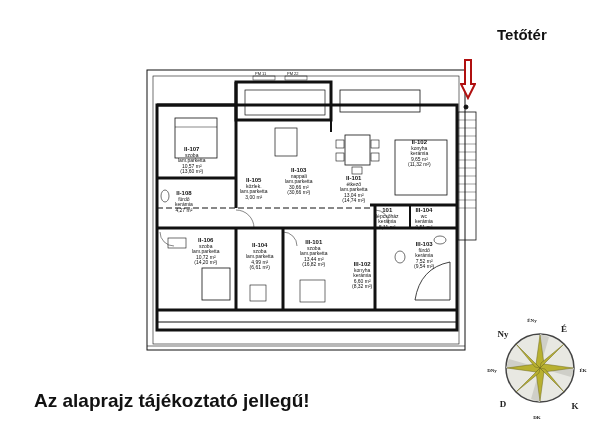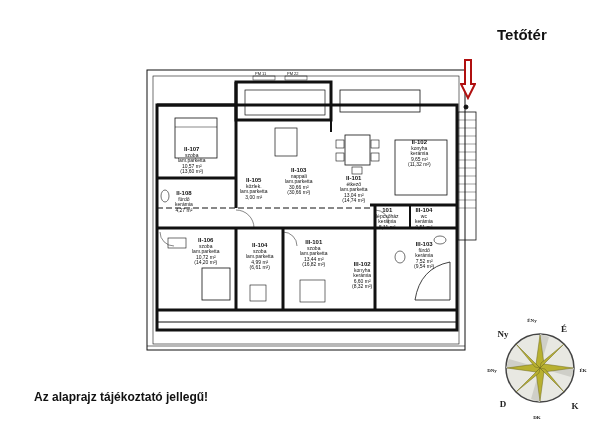--- a/index.html
+++ b/index.html
@@ -1,18 +1,18 @@
 <!DOCTYPE html>
 <html><head>
 <meta charset="utf-8">
 <style>
   html,body{margin:0;padding:0;background:#fff;}
   body{width:600px;height:435px;position:relative;overflow:hidden;font-family:"Liberation Sans",sans-serif;}
   .title{position:absolute;left:497px;top:26px;font-weight:bold;font-size:15px;color:#111;}
-  .note{position:absolute;left:34px;top:390px;font-weight:bold;font-size:12px;color:#111;}
+  .note{position:absolute;left:34px;top:390px;font-weight:bold;font-size:19px;color:#111;}
   .plan{position:absolute;left:0;top:0;width:600px;height:435px;}
   .lbl{position:absolute;font-size:5px;line-height:5.5px;text-align:center;color:#111;white-space:nowrap;}
   .lbl b{font-size:6px;display:block;}
   .compass{position:absolute;left:487px;top:315px;width:106px;height:106px;}
   .arrow{position:absolute;left:460px;top:58px;}
 </style>
 </head>
 <body>
 
 <div class="title">Tetőtér</div>

